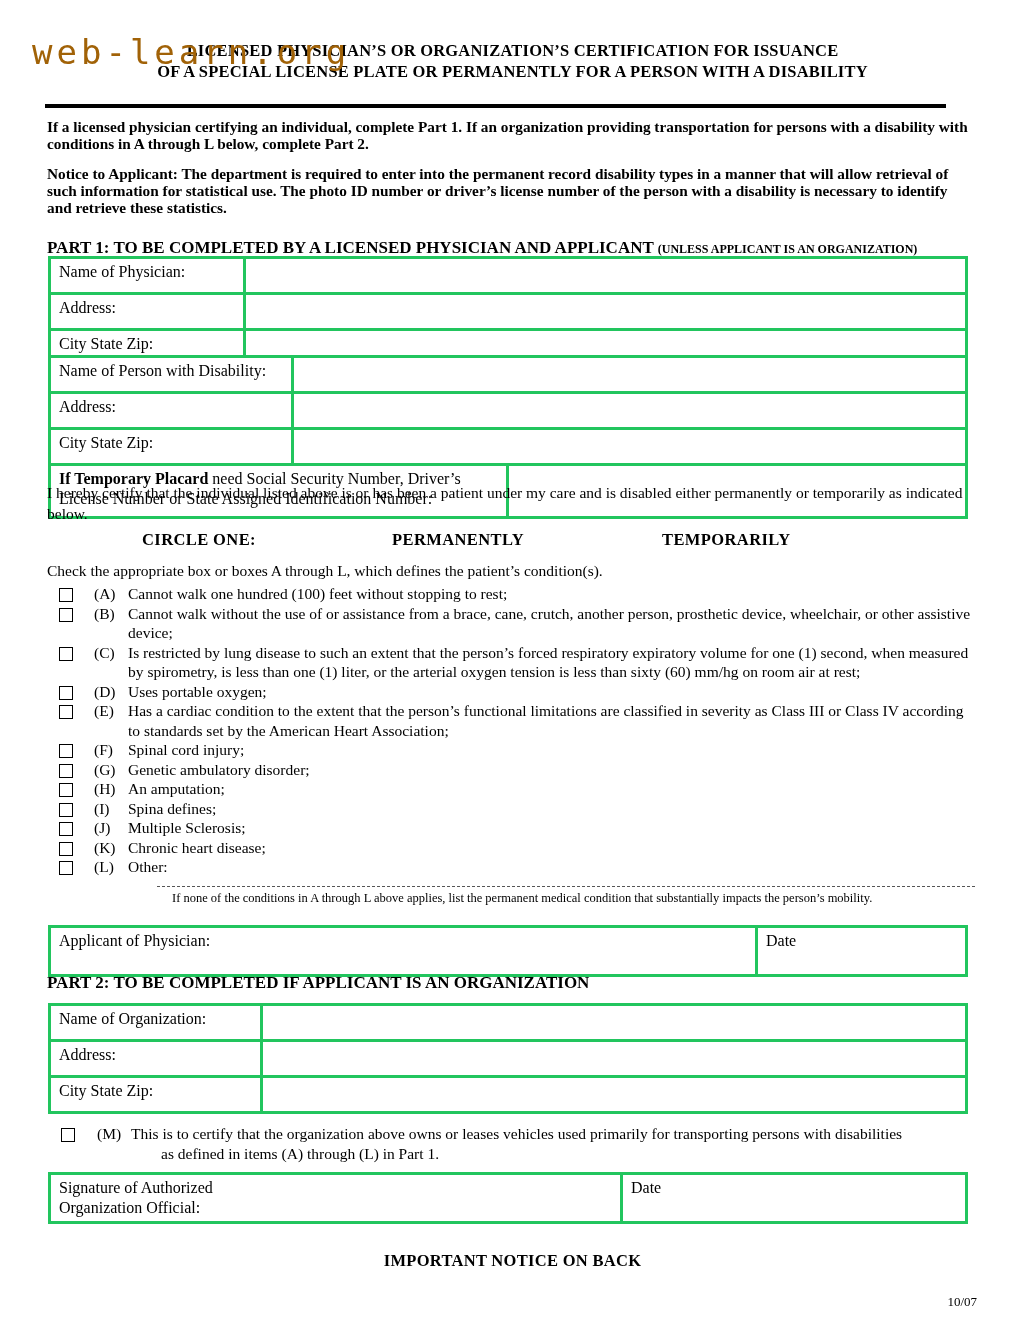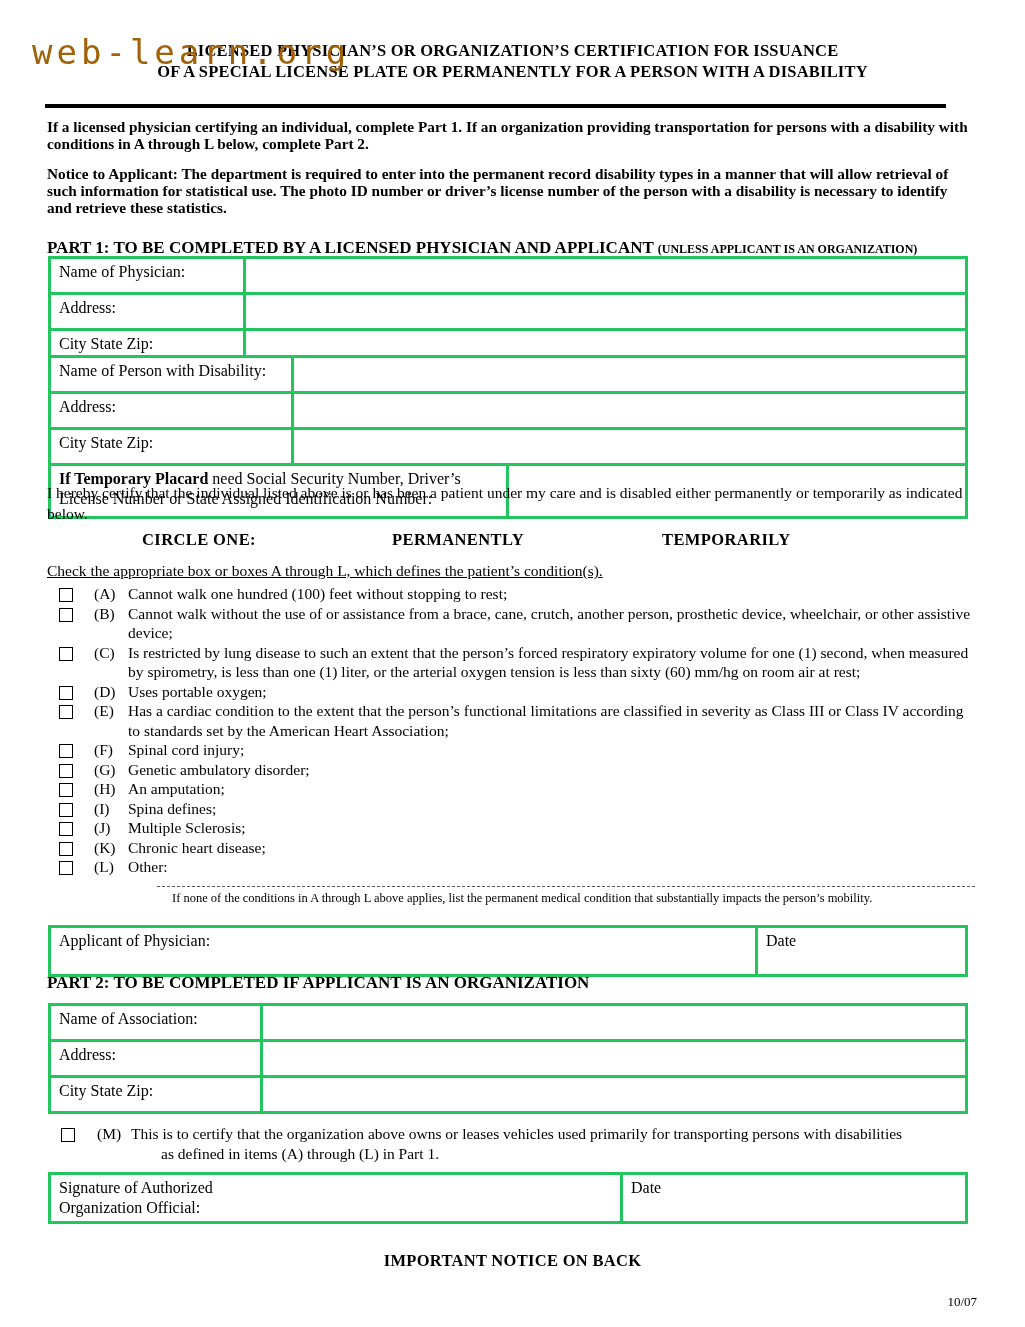--- a/index.html
+++ b/index.html
@@ -139,21 +139,21 @@
     left: 47px;
     width: 928px;
     font-size: 16.5px;
     font-weight: bold;
     letter-spacing: 0.4px;
   }
   #circle-row .c-one { position: absolute; left: 95px; }
   #circle-row .c-perm { position: absolute; left: 345px; }
   #circle-row .c-temp { position: absolute; left: 615px; }
 
-  #check-instr { left: 47px; top: 561px; width: 928px; text-decoration: underline; }
+  #check-instr { left: 47px; top: 561px; width: 928px; }
 
   
   #conditions {
     position: absolute;
     left: 47px;
     top: 584px;
     width: 930px;
   }
   .cond {
     position: relative;
@@ -401,21 +401,21 @@
   <div class="part-heading" id="part2-heading">PART 2: TO BE COMPLETED IF APPLICANT IS AN ORGANIZATION</div>
 
   <table class="form" id="tbl-org">
     <colgroup>
         <col style="width:212px">
         <col style="width:90px">
         <col>
       </colgroup>
     <tbody>
       <tr>
-        <td class="label">Name of Association:</td>
+        <td class="label">Name of Organization:</td>
         <td class="blank" colspan="2"></td>
       </tr>
       <tr>
         <td class="label">Address:</td>
         <td class="blank" colspan="2"></td>
       </tr>
       <tr>
         <td class="label">City State Zip:</td>
         <td class="blank" colspan="2"></td>
       </tr>

